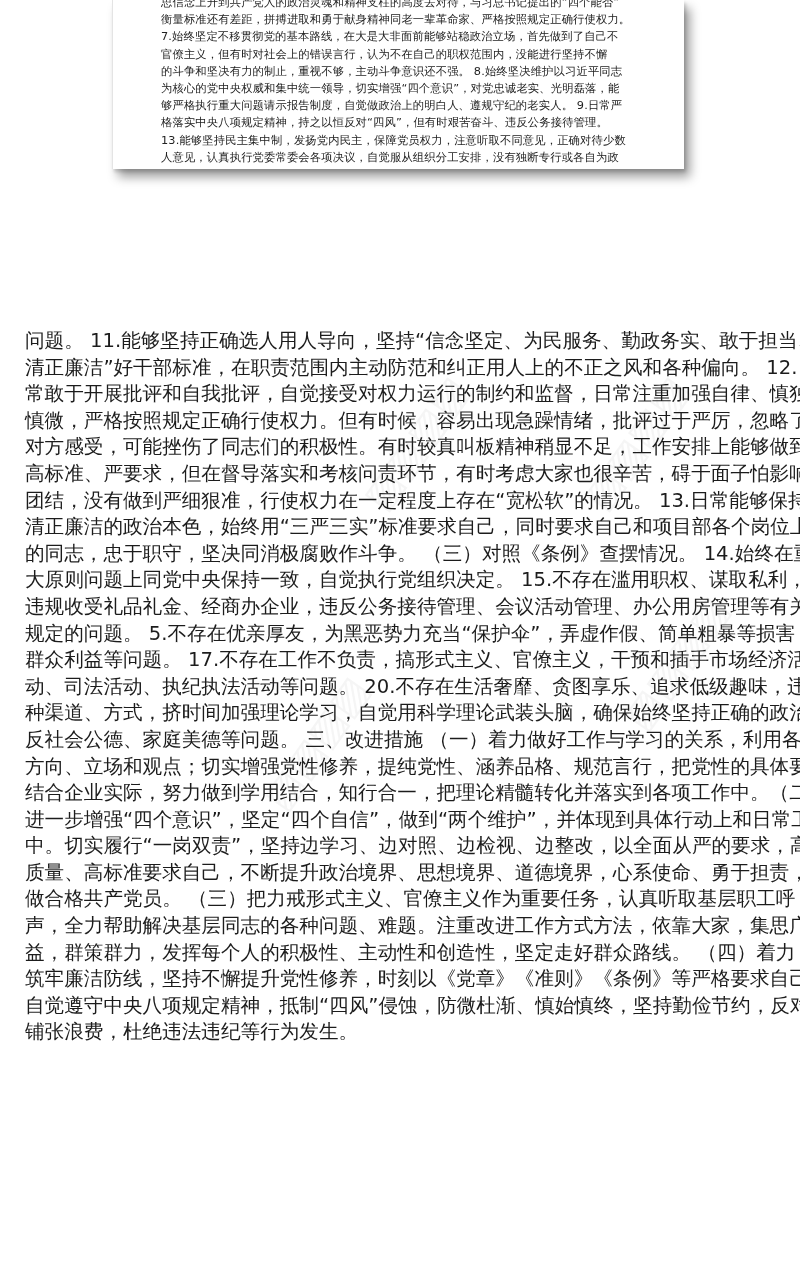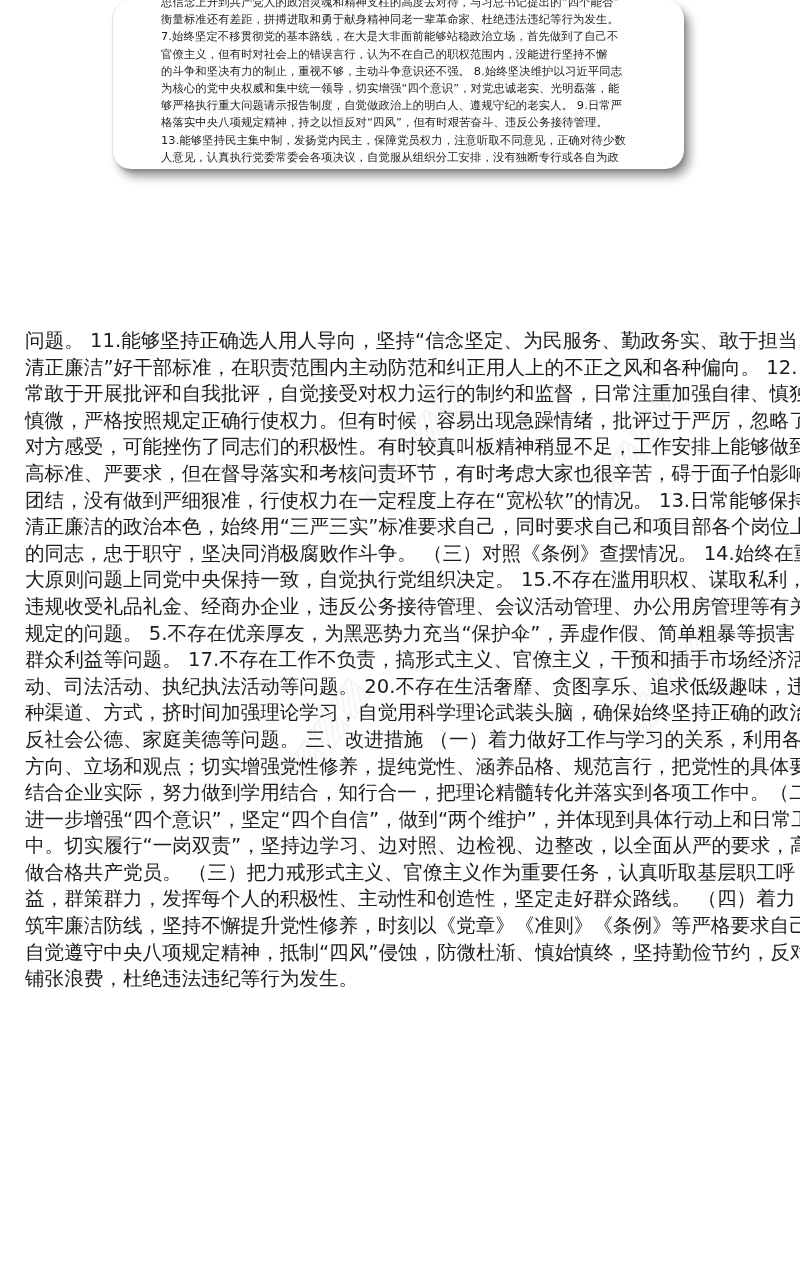--- a/index.html
+++ b/index.html
@@ -18,21 +18,20 @@
   .preview-card {
     position: absolute;
     left: 112px;
     top: 0;
     width: 571px;
     height: 169px;
     background: #ffffff;
     border-left: 1px solid #e4e4e4;
     box-shadow: 6px 8px 10px rgba(0,0,0,0.38), 2px 3px 3px rgba(0,0,0,0.15);
     overflow: hidden;
-    border-radius: 19px;
   }
   .preview-text {
     position: absolute;
     left: 48px;
     top: -6px;
     width: 480px;
     font-size: 11.3px;
     line-height: 17.2px;
     color: #222222;
     letter-spacing: 0.15px;
@@ -64,21 +63,21 @@
     pointer-events: none;
     white-space: nowrap;
   }
 </style>
 </head>
 <body>
 
 <div class="preview-card">
   <div class="preview-text">
     <span class="preview-line">思信念上升到共产党人的政治灵魂和精神支柱的高度去对待，与习总书记提出的“四个能否”</span>
-    <span class="preview-line">衡量标准还有差距，拼搏进取和勇于献身精神同老一辈革命家、杜绝违法违纪等行为发生。</span>
+    <span class="preview-line">衡量标准还有差距，拼搏进取和勇于献身精神同老一辈革命家、严格按照规定正确行使权力。</span>
     <span class="preview-line">7.始终坚定不移贯彻党的基本路线，在大是大非面前能够站稳政治立场，首先做到了自己不</span>
     <span class="preview-line">官僚主义，但有时对社会上的错误言行，认为不在自己的职权范围内，没能进行坚持不懈</span>
     <span class="preview-line">的斗争和坚决有力的制止，重视不够，主动斗争意识还不强。 8.始终坚决维护以习近平同志</span>
     <span class="preview-line">为核心的党中央权威和集中统一领导，切实增强“四个意识”，对党忠诚老实、光明磊落，能</span>
     <span class="preview-line">够严格执行重大问题请示报告制度，自觉做政治上的明白人、遵规守纪的老实人。 9.日常严</span>
     <span class="preview-line">格落实中央八项规定精神，持之以恒反对“四风”，但有时艰苦奋斗、违反公务接待管理。</span>
     <span class="preview-line">13.能够坚持民主集中制，发扬党内民主，保障党员权力，注意听取不同意见，正确对待少数</span>
     <span class="preview-line">人意见，认真执行党委常委会各项决议，自觉服从组织分工安排，没有独断专行或各自为政</span>
   </div>
 </div>
@@ -102,18 +101,20 @@
   <span class="body-line">违规收受礼品礼金、经商办企业，违反公务接待管理、会议活动管理、办公用房管理等有关</span>
   <span class="body-line">规定的问题。 5.不存在优亲厚友，为黑恶势力充当“保护伞”，弄虚作假、简单粗暴等损害</span>
   <span class="body-line">群众利益等问题。 17.不存在工作不负责，搞形式主义、官僚主义，干预和插手市场经济活</span>
   <span class="body-line">动、司法活动、执纪执法活动等问题。 20.不存在生活奢靡、贪图享乐、追求低级趣味，违</span>
   <span class="body-line">种渠道、方式，挤时间加强理论学习，自觉用科学理论武装头脑，确保始终坚持正确的政治</span>
   <span class="body-line">反社会公德、家庭美德等问题。 三、改进措施 （一）着力做好工作与学习的关系，利用各</span>
   <span class="body-line">方向、立场和观点；切实增强党性修养，提纯党性、涵养品格、规范言行，把党性的具体要</span>
   <span class="body-line">结合企业实际，努力做到学用结合，知行合一，把理论精髓转化并落实到各项工作中。（二）</span>
   <span class="body-line">进一步增强“四个意识”，坚定“四个自信”，做到“两个维护”，并体现到具体行动上和日常工作</span>
   <span class="body-line">中。切实履行“一岗双责”，坚持边学习、边对照、边检视、边整改，以全面从严的要求，高</span>
+  <span class="body-line">质量、高标准要求自己，不断提升政治境界、思想境界、道德境界，心系使命、勇于担责，</span>
   <span class="body-line">做合格共产党员。 （三）把力戒形式主义、官僚主义作为重要任务，认真听取基层职工呼</span>
+  <span class="body-line">声，全力帮助解决基层同志的各种问题、难题。注重改进工作方式方法，依靠大家，集思广</span>
   <span class="body-line">益，群策群力，发挥每个人的积极性、主动性和创造性，坚定走好群众路线。 （四）着力</span>
   <span class="body-line">筑牢廉洁防线，坚持不懈提升党性修养，时刻以《党章》《准则》《条例》等严格要求自己，</span>
   <span class="body-line">自觉遵守中央八项规定精神，抵制“四风”侵蚀，防微杜渐、慎始慎终，坚持勤俭节约，反对</span>
   <span class="body-line">铺张浪费，杜绝违法违纪等行为发生。</span>
 </div>
 
 </body></html>

